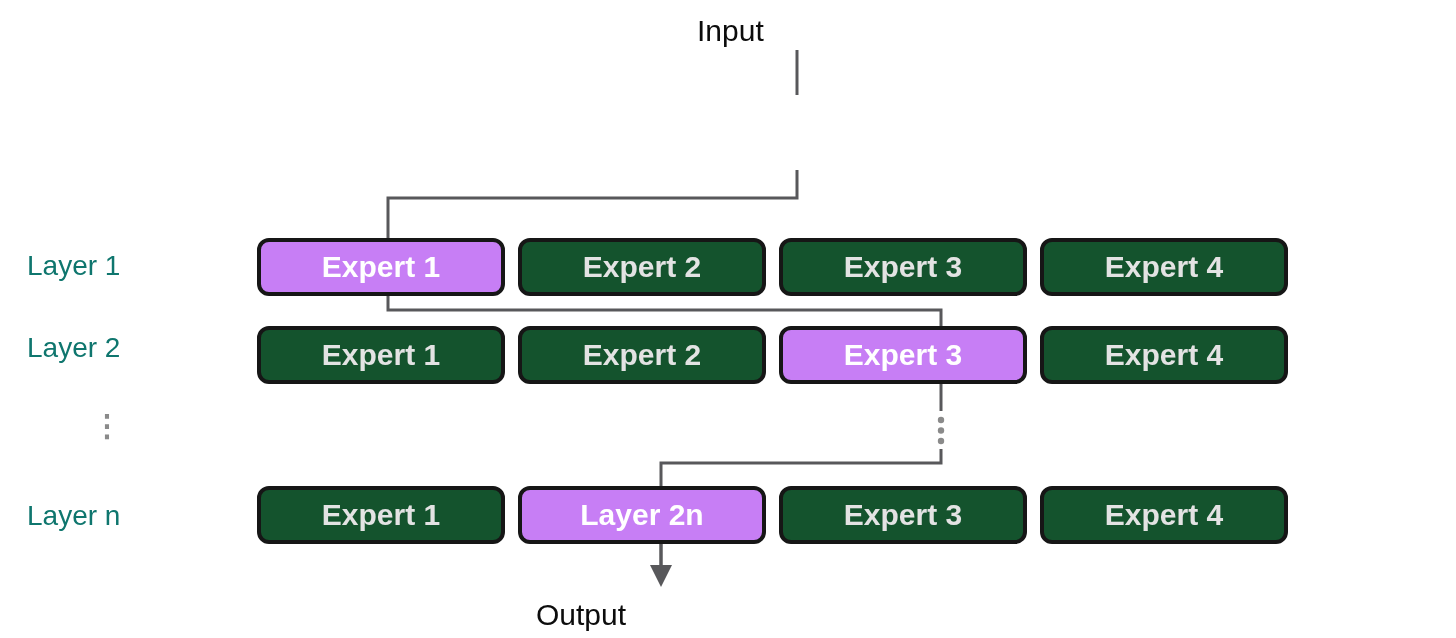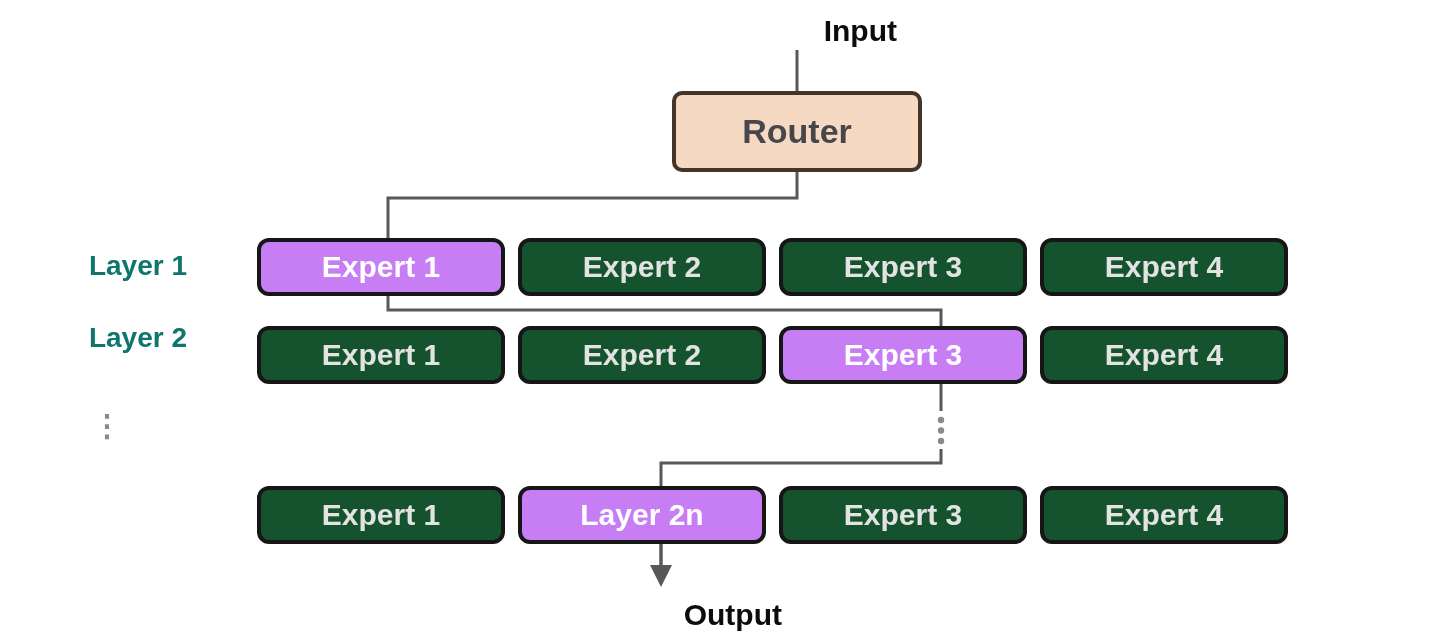--- a/index.html
+++ b/index.html
@@ -6,22 +6,22 @@
   .canvas{
     position:relative;
     width:1456px;height:638px;
     background:#ffffff;
     font-family:"Liberation Sans", sans-serif;
     overflow:hidden;
   }
   .connectors{position:absolute;left:0;top:0;width:1456px;height:638px;}
   .label{
     position:absolute;
-    font-weight:bold;
-    text-align:right;
+    font-weight:normal;
+    text-align:left;
     color:#0c0c0c;
   }
   .io-label{font-size:30px;}
   .layer-label{
     font-size:28px;
     color:#0f766e;
     width:160px;left:27px;
   }
   .ellipsis-left{
     position:absolute;
@@ -83,27 +83,25 @@
     <circle cx="941" cy="441" r="3.2" fill="#8a8a8a"></circle>
 
     <path d="M 941 449 L 941 463 L 661 463 L 661 490" fill="none" stroke="#58585b" stroke-width="3"></path>
 
     <path d="M 661 542 L 661 568" fill="none" stroke="#58585b" stroke-width="3.5"></path>
     <polygon points="661,587 650,565 672,565" fill="#58585b"></polygon>
   </svg>
 
   <div class="label io-label" style="left:697px;top:14px;width:200px;">Input</div>
 
-  <div class="router">
-    <span>Router</span>
-  </div>
 
   <div class="label layer-label" style="top:250px;">Layer 1</div>
-  <div class="label layer-label" style="top:322px;">Layer 2</div>
+  <div class="label layer-label" style="top:332px;">Layer 2</div>
   <div class="ellipsis-left" style="top:408px;">⋮</div>
+  <div class="label layer-label" style="top:500px;">Layer n</div>
 
   <div class="expert-row" style="top:238px;">
     <div class="expert" data-active="true">Expert 1</div>
     <div class="expert" data-active="false">Expert 2</div>
     <div class="expert" data-active="false">Expert 3</div>
     <div class="expert" data-active="false">Expert 4</div>
   </div>
 
   <div class="expert-row" style="top:326px;">
     <div class="expert" data-active="false">Expert 1</div>
@@ -112,15 +110,15 @@
     <div class="expert" data-active="false">Expert 4</div>
   </div>
 
   <div class="expert-row" style="top:486px;">
     <div class="expert" data-active="false">Expert 1</div>
     <div class="expert" data-active="true">Layer 2n</div>
     <div class="expert" data-active="false">Expert 3</div>
     <div class="expert" data-active="false">Expert 4</div>
   </div>
 
-  <div class="label io-label" style="left:582px;top:598px;width:200px;">Output</div>
+  <div class="label io-label" style="left:536px;top:598px;width:200px;">Output</div>
 
 </div>
 
 </body></html>

